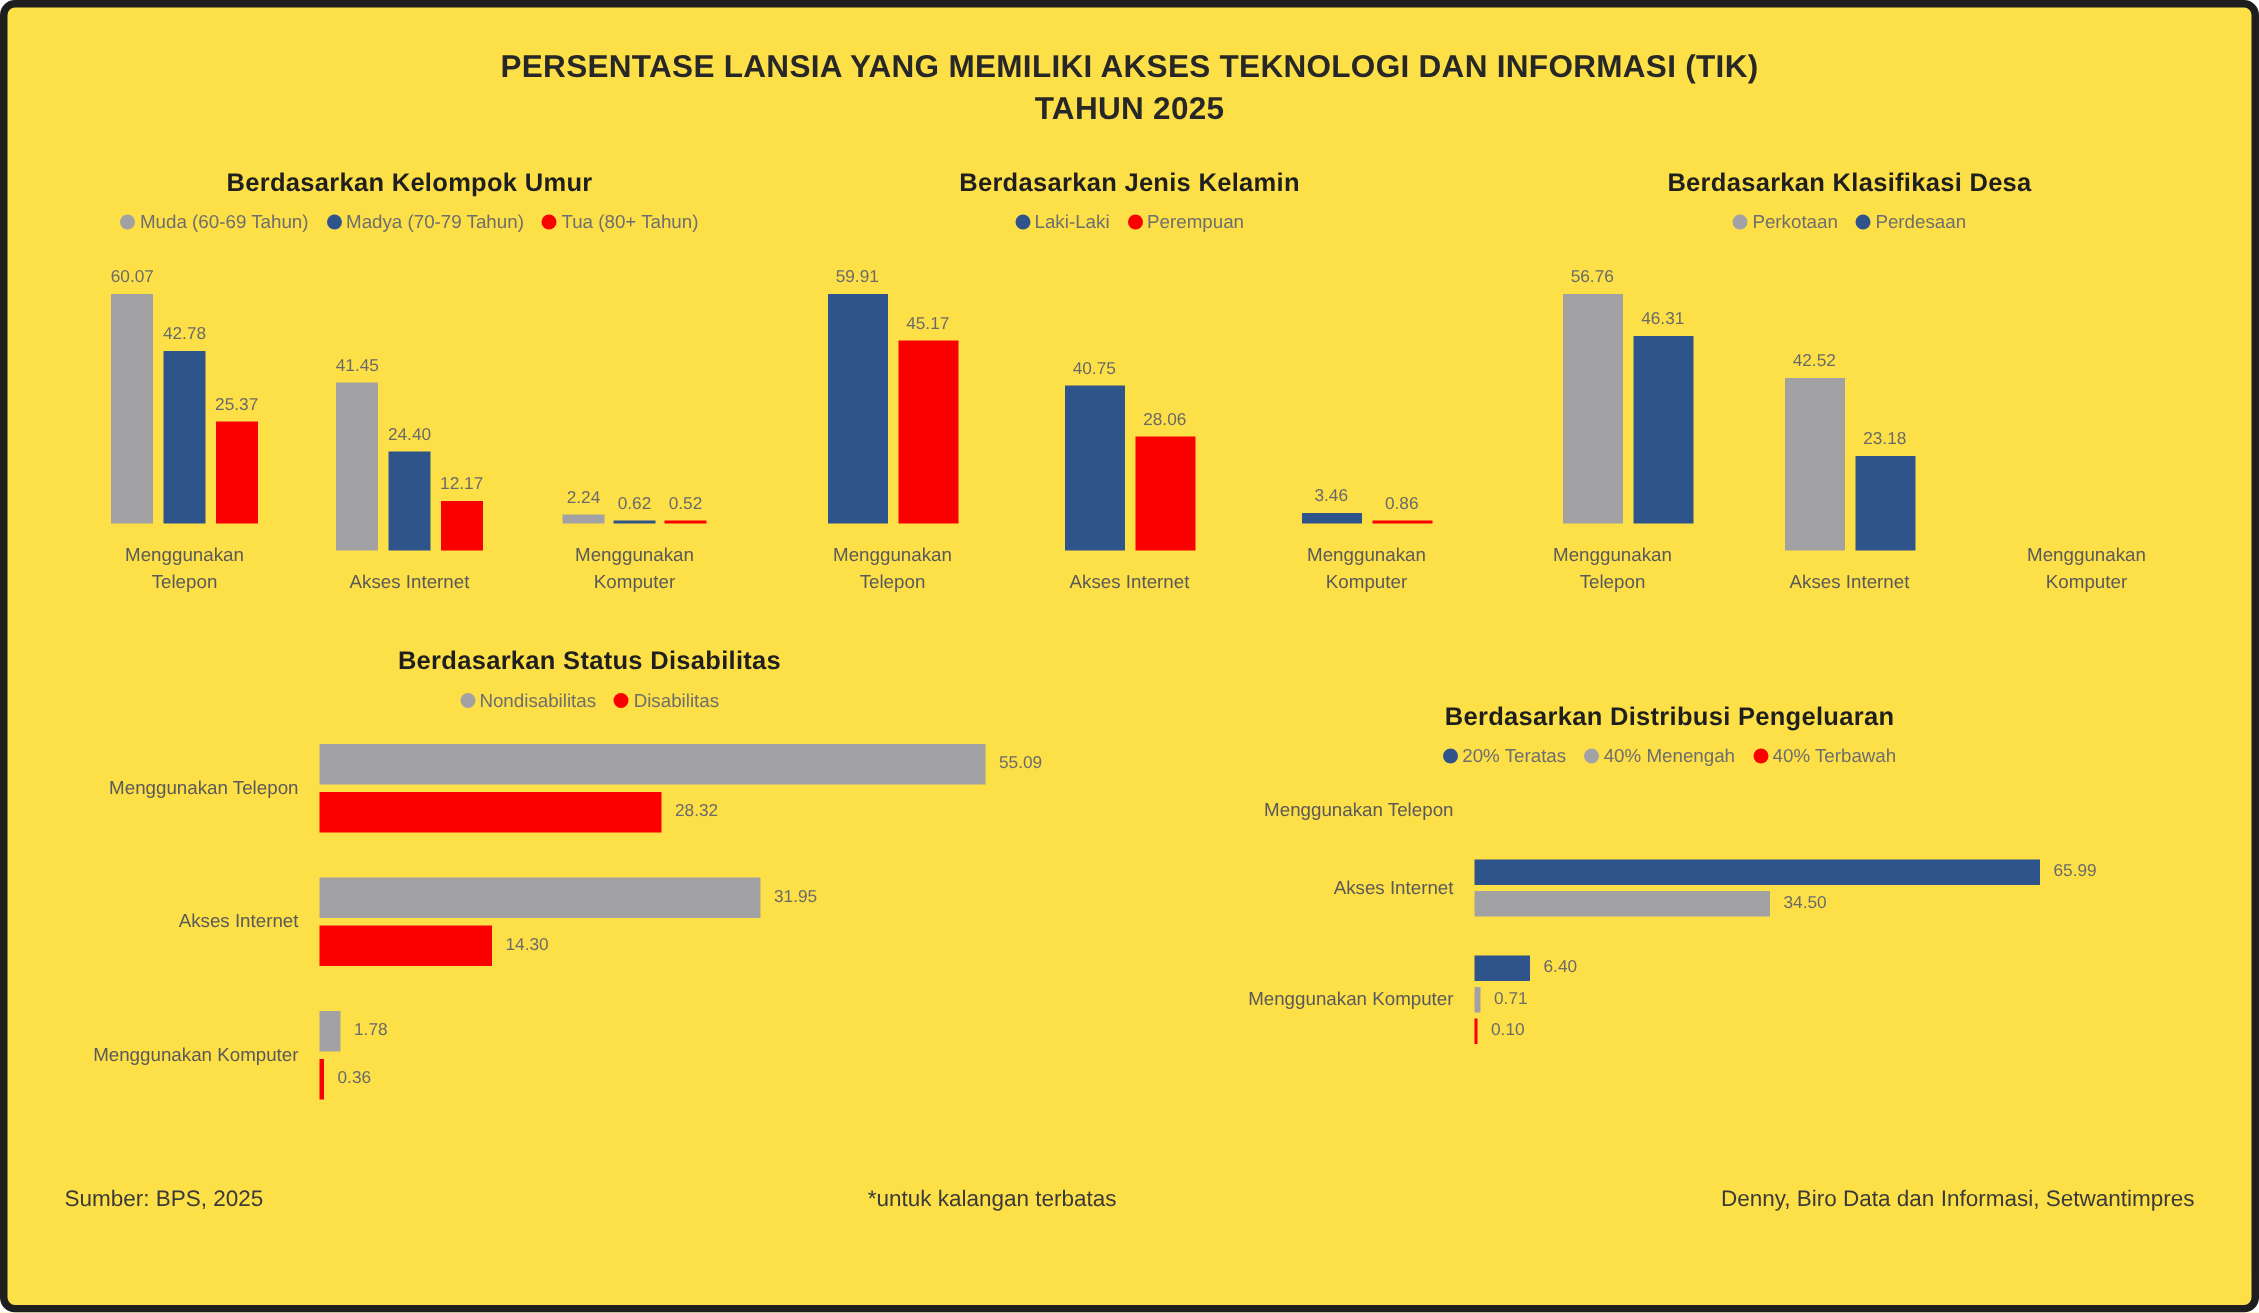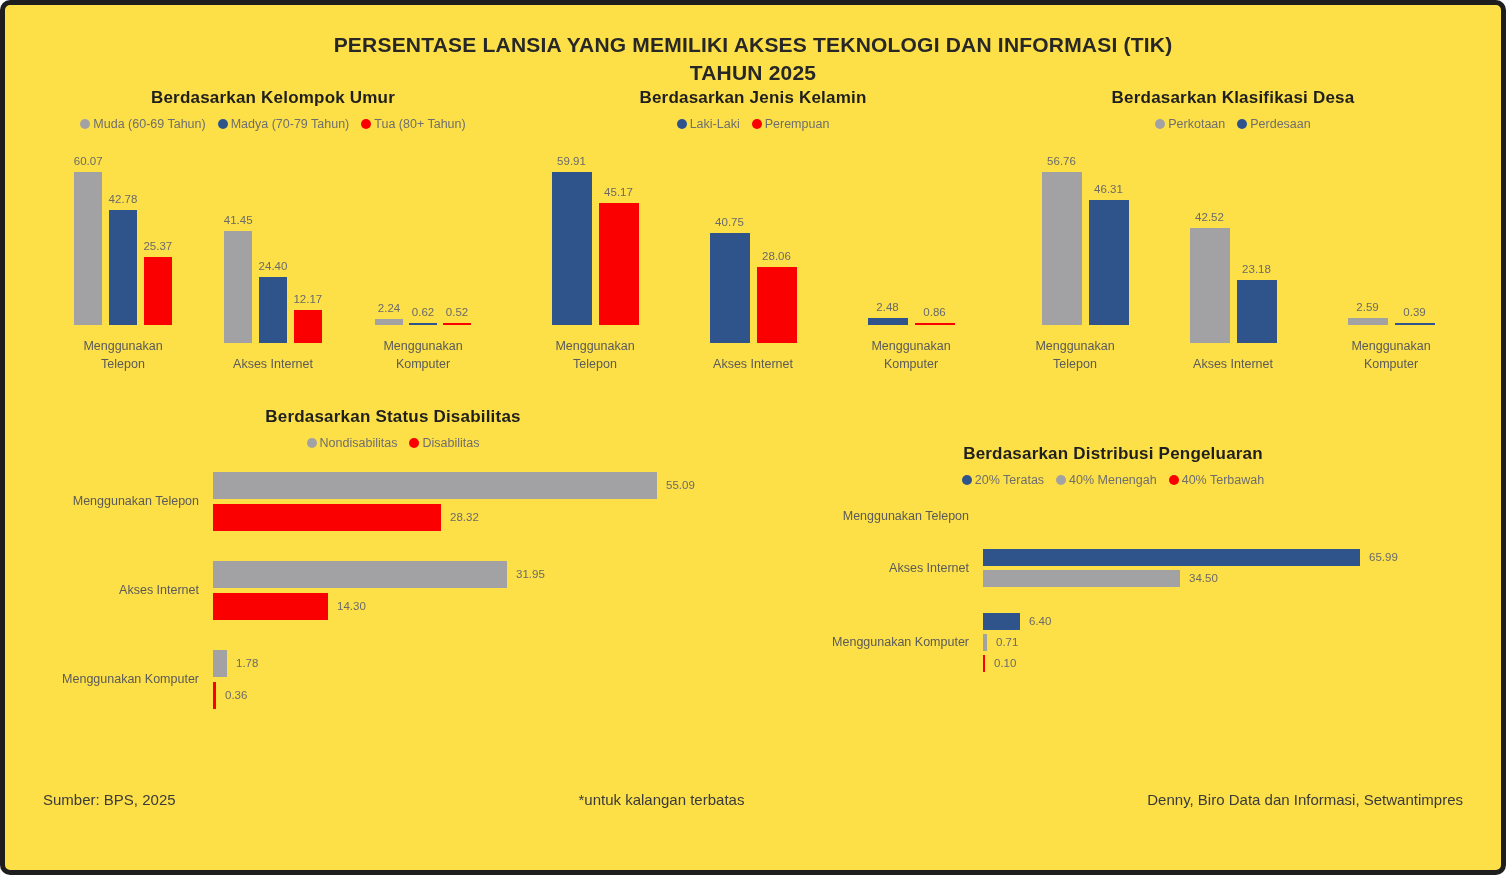--- a/index.html
+++ b/index.html
@@ -5,21 +5,21 @@
   html,body{margin:0;padding:0;background:#ffffff;}
   .canvas{
     width:1506px;height:875px;box-sizing:border-box;position:relative;
     background:#fde047;border:5px solid #1e1e1e;border-radius:10px;overflow:hidden;
     font-family:"Liberation Sans","DejaVu Sans",sans-serif;
   }
   .main-title{
     text-align:center;margin-top:26px;font-size:21px;font-weight:bold;
     color:#272727;line-height:1.35;letter-spacing:.2px;font-stretch:condensed;
   }
-  .top-row{display:flex;padding:0 28px;}
+  .top-row{display:flex;margin-top:24px;padding:0 28px;}
   .bottom-row{display:flex;margin-top:34px;padding:0 28px;align-items:center;}
   .panel{flex:1;min-width:0;}
   .chart-title{
     text-align:center;font-size:17px;font-weight:bold;color:#1f1f1f;
     font-stretch:condensed;letter-spacing:.2px;
   }
   .legend{
     display:flex;justify-content:center;align-items:center;gap:12px;
     margin-top:9px;font-size:12.5px;color:#6e6e6e;flex-wrap:nowrap;
   }
@@ -161,21 +161,21 @@
               <div class="vbarwrap">
                 <div class="vlabel">28.06</div>
                 <div class="vbar" style="width: 40px; height: 76px; background: rgb(251, 0, 0);"></div>
               </div>
             </div>
             <div class="vcat" style="width: 112px;">Akses Internet</div>
           </div>
           <div class="vgroup">
             <div class="vbars" style="height: 170px; gap: 7px;">
               <div class="vbarwrap">
-                <div class="vlabel">2.48</div>
+                <div class="vlabel">3.46</div>
                 <div class="vbar" style="width: 40px; height: 7px; background: rgb(47, 84, 140);"></div>
               </div>
               <div class="vbarwrap">
                 <div class="vlabel">0.86</div>
                 <div class="vbar" style="width: 40px; height: 2px; background: rgb(251, 0, 0);"></div>
               </div>
             </div>
             <div class="vcat" style="width: 112px;">Menggunakan Komputer</div>
           </div>
         </div>
@@ -213,30 +213,20 @@
                 <div class="vbar" style="width: 40px; height: 115px; background: rgb(162, 162, 165);"></div>
               </div>
               <div class="vbarwrap">
                 <div class="vlabel">23.18</div>
                 <div class="vbar" style="width: 40px; height: 63px; background: rgb(47, 84, 140);"></div>
               </div>
             </div>
             <div class="vcat" style="width: 112px;">Akses Internet</div>
           </div>
           <div class="vgroup">
-            <div class="vbars" style="height: 170px; gap: 7px;">
-              <div class="vbarwrap">
-                <div class="vlabel">2.59</div>
-                <div class="vbar" style="width: 40px; height: 7px; background: rgb(162, 162, 165);"></div>
-              </div>
-              <div class="vbarwrap">
-                <div class="vlabel">0.39</div>
-                <div class="vbar" style="width: 40px; height: 2px; background: rgb(47, 84, 140);"></div>
-              </div>
-            </div>
             <div class="vcat" style="width: 112px;">Menggunakan Komputer</div>
           </div>
         </div>
     </div>
   </div>
 
   <div class="bottom-row">
     <div class="panel">
       <div class="chart-title">Berdasarkan Status Disabilitas</div>
       <div class="legend">

